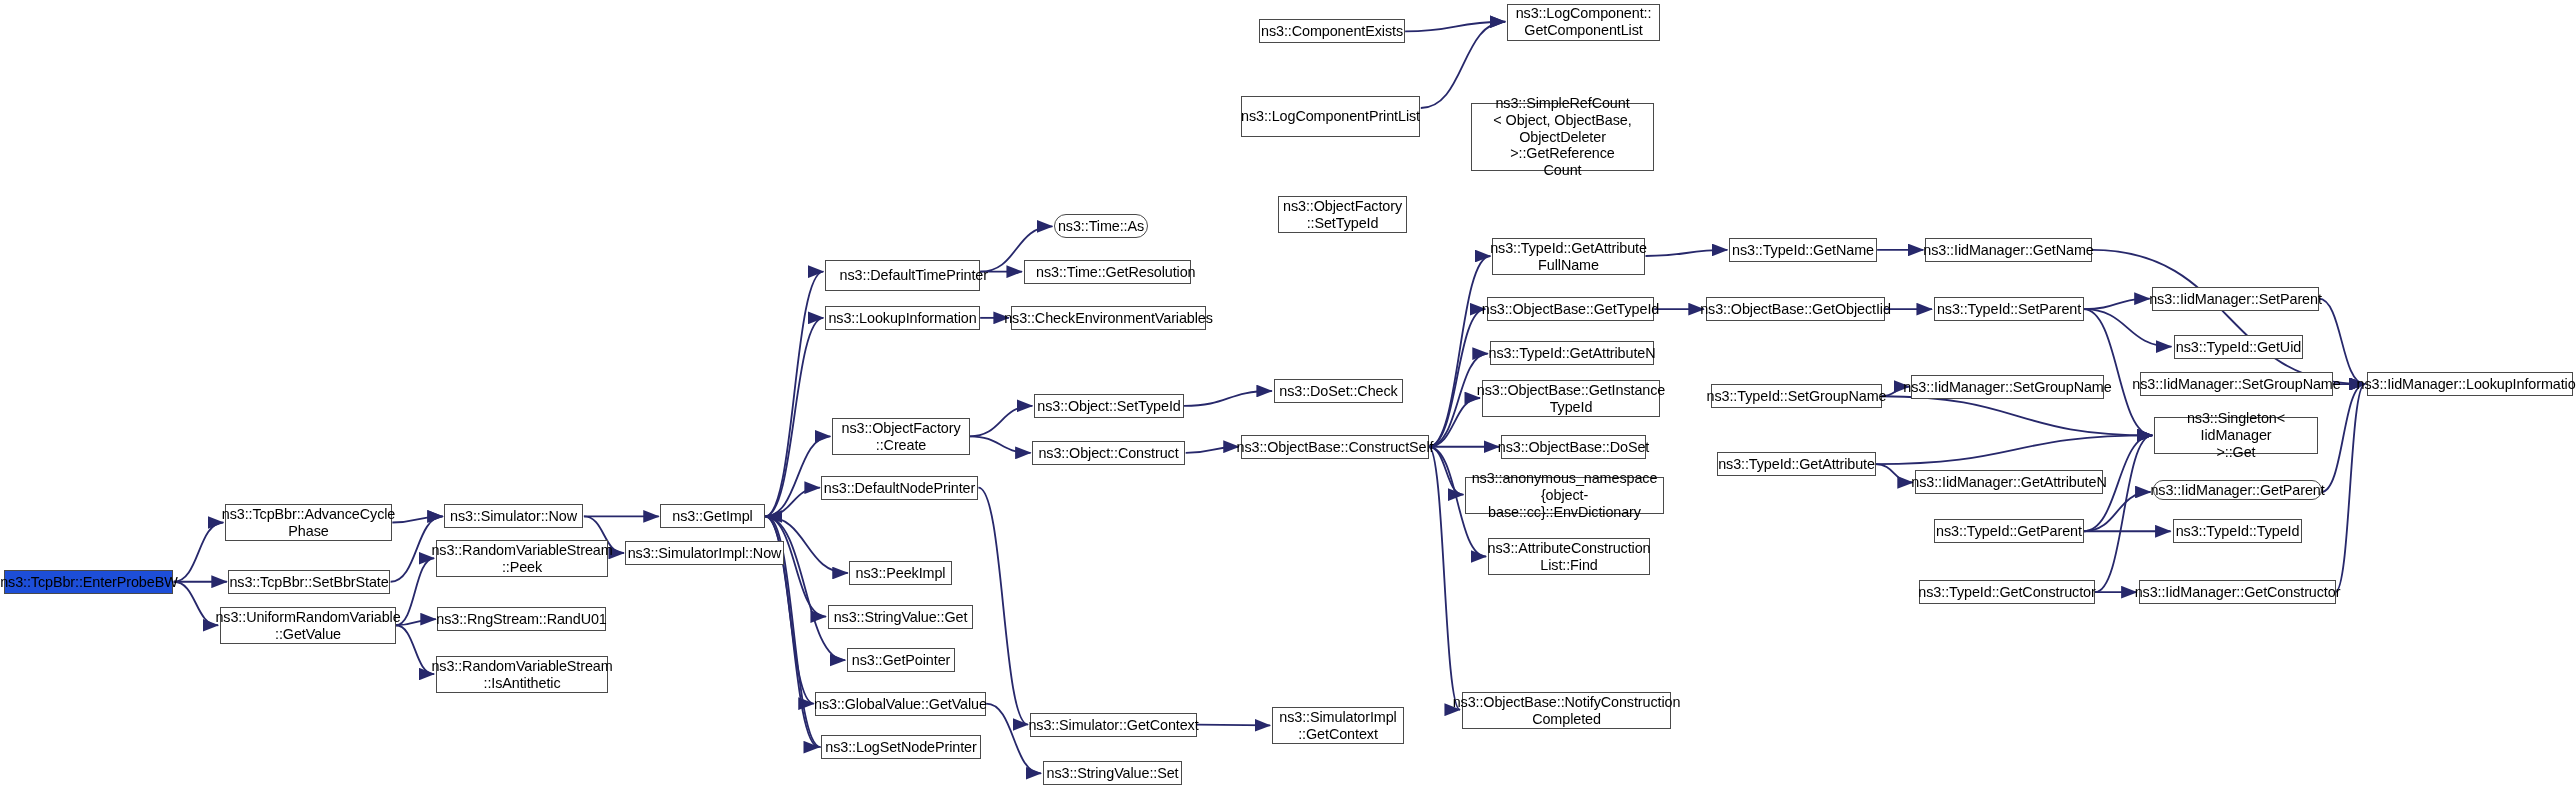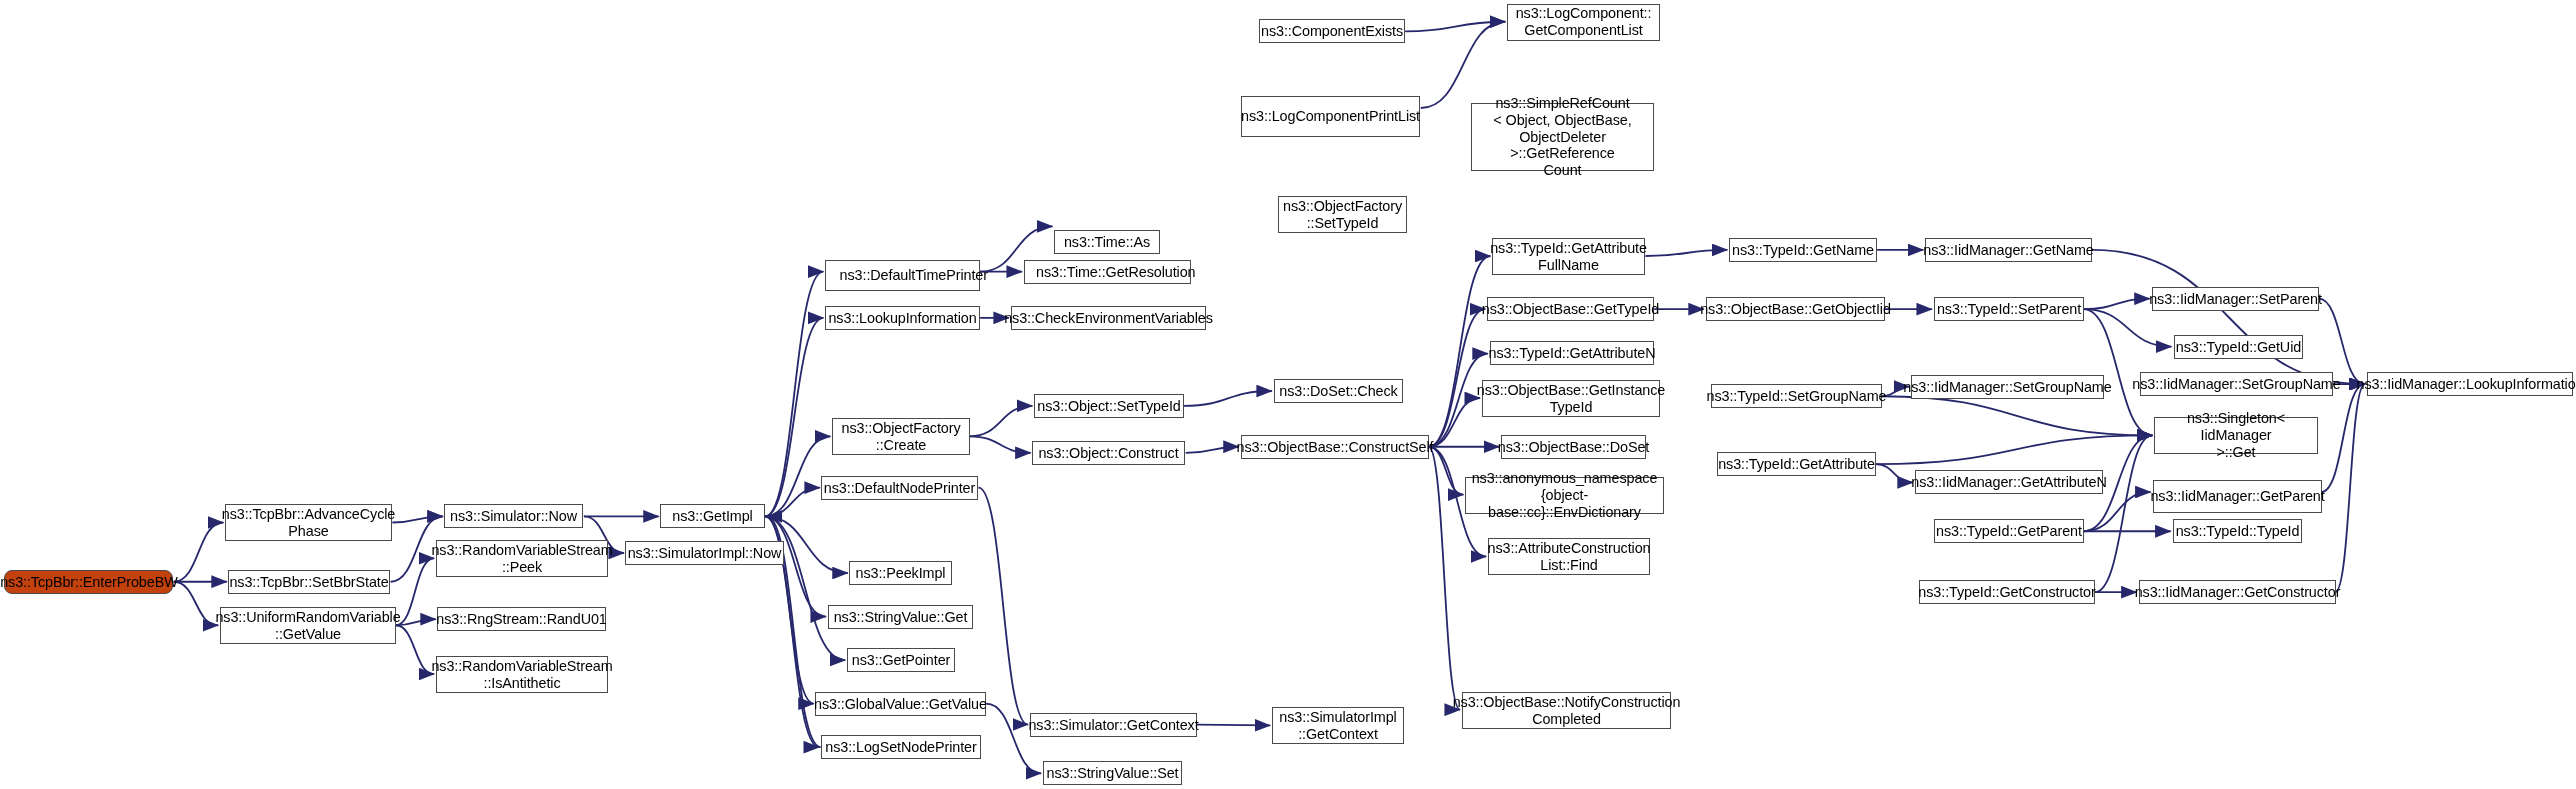--- a/index.html
+++ b/index.html
@@ -33,23 +33,22 @@
     justify-content: center;
     text-align: center;
     font-size: 14.4px;
     line-height: 1.16;
     white-space: pre-line;
     padding: 0.9px 3.5px;
     letter-spacing: -0.1px;
     z-index: 2;
   }
   .node.root {
-    background: #c2410c;
+    background: #1d4ed8;
     border-color: #4a4a4a;
-    border-radius: 8px;
   }
 </style>
 </head>
 <body>
 
 <div id="canvas">
   <svg id="edges" viewBox="0 0 2957 906" xmlns="http://www.w3.org/2000/svg">
     <defs>
       <marker id="arrow" markerWidth="9" markerHeight="7" refX="8.5" refY="3.5" orient="auto" markerUnits="strokeWidth">
         <path d="M0,0 L9,3.5 L0,7 z" fill="#27286b"></path>
@@ -129,21 +128,21 @@
       <div class="node" style="left: 444px; top: 504px; width: 139px; height: 24.4px;">ns3::Simulator::Now</div>
       <div class="node" style="left: 436px; top: 540px; width: 172px; height: 37px;">ns3::RandomVariableStream
 ::Peek</div>
       <div class="node" style="left: 437px; top: 607px; width: 169px; height: 24.4px;">ns3::RngStream::RandU01</div>
       <div class="node" style="left: 436px; top: 656px; width: 172px; height: 37px;">ns3::RandomVariableStream
 ::IsAntithetic</div>
       <div class="node" style="left: 660px; top: 504px; width: 105px; height: 24.4px;">ns3::GetImpl</div>
       <div class="node" style="left: 625px; top: 541px; width: 159px; height: 24.4px;">ns3::SimulatorImpl::Now</div>
       <div class="node" style="left: 825px; top: 260px; width: 155px; height: 31px; padding-left: 26px;">ns3::DefaultTimePrinter</div>
       <div class="node" style="left: 825px; top: 306px; width: 155px; height: 24.4px;">ns3::LookupInformation</div>
-      <div class="node" style="left: 1054px; top: 230px; width: 106px; height: 24.4px;">ns3::Time::As</div>
+      <div class="node" style="left: 1054px; top: 214px; width: 94px; height: 24.4px; border-radius: 12px;">ns3::Time::As</div>
       <div class="node" style="left: 1024px; top: 260px; width: 167px; height: 24.4px; padding-left: 20px;">ns3::Time::GetResolution</div>
       <div class="node" style="left: 1011px; top: 306px; width: 195px; height: 24.4px;">ns3::CheckEnvironmentVariables</div>
       <div class="node" style="left: 832px; top: 418px; width: 138px; height: 37px;">ns3::ObjectFactory
 ::Create</div>
       <div class="node" style="left: 821px; top: 476px; width: 157px; height: 24.4px;">ns3::DefaultNodePrinter</div>
       <div class="node" style="left: 849px; top: 561px; width: 103px; height: 24.4px;">ns3::PeekImpl</div>
       <div class="node" style="left: 828px; top: 605px; width: 145px; height: 24.4px;">ns3::StringValue::Get</div>
       <div class="node" style="left: 847px; top: 648px; width: 108px; height: 24.4px;">ns3::GetPointer</div>
       <div class="node" style="left: 815px; top: 692px; width: 171px; height: 24.4px;">ns3::GlobalValue::GetValue</div>
       <div class="node" style="left: 821px; top: 735px; width: 160px; height: 24.4px;">ns3::LogSetNodePrinter</div>
@@ -186,19 +185,19 @@
       <div class="node" style="left: 1925px; top: 238px; width: 167px; height: 24.4px;">ns3::IidManager::GetName</div>
       <div class="node" style="left: 1911px; top: 375px; width: 193px; height: 24.4px;">ns3::IidManager::SetGroupName</div>
       <div class="node" style="left: 1915px; top: 470px; width: 188px; height: 24.4px;">ns3::IidManager::GetAttributeN</div>
       <div class="node" style="left: 1934px; top: 519px; width: 150px; height: 24.4px;">ns3::TypeId::GetParent</div>
       <div class="node" style="left: 1919px; top: 580px; width: 176px; height: 24.4px;">ns3::TypeId::GetConstructor</div>
       <div class="node" style="left: 2152px; top: 287px; width: 167px; height: 24.4px;">ns3::IidManager::SetParent</div>
       <div class="node" style="left: 2174px; top: 335px; width: 129px; height: 24.4px;">ns3::TypeId::GetUid</div>
       <div class="node" style="left: 2140px; top: 372px; width: 193px; height: 24.4px;">ns3::IidManager::SetGroupName</div>
       <div class="node" style="left: 2154px; top: 417px; width: 164px; height: 37px;">ns3::Singleton&lt; IidManager
 &gt;::Get</div>
-      <div class="node" style="left: 2153px; top: 480px; width: 169px; height: 33px;">ns3::IidManager::GetParent</div>
+      <div class="node" style="left: 2153px; top: 480px; width: 169px; height: 20px; border-radius: 10px;">ns3::IidManager::GetParent</div>
       <div class="node" style="left: 2173px; top: 519px; width: 129px; height: 24.4px;">ns3::TypeId::TypeId</div>
       <div class="node" style="left: 2139px; top: 580px; width: 197px; height: 24.4px;">ns3::IidManager::GetConstructor</div>
       <div class="node" style="left: 2367px; top: 372px; width: 206px; height: 24.4px;">ns3::IidManager::LookupInformation</div>
     </div>
 </div>
 
 
 </body></html>

